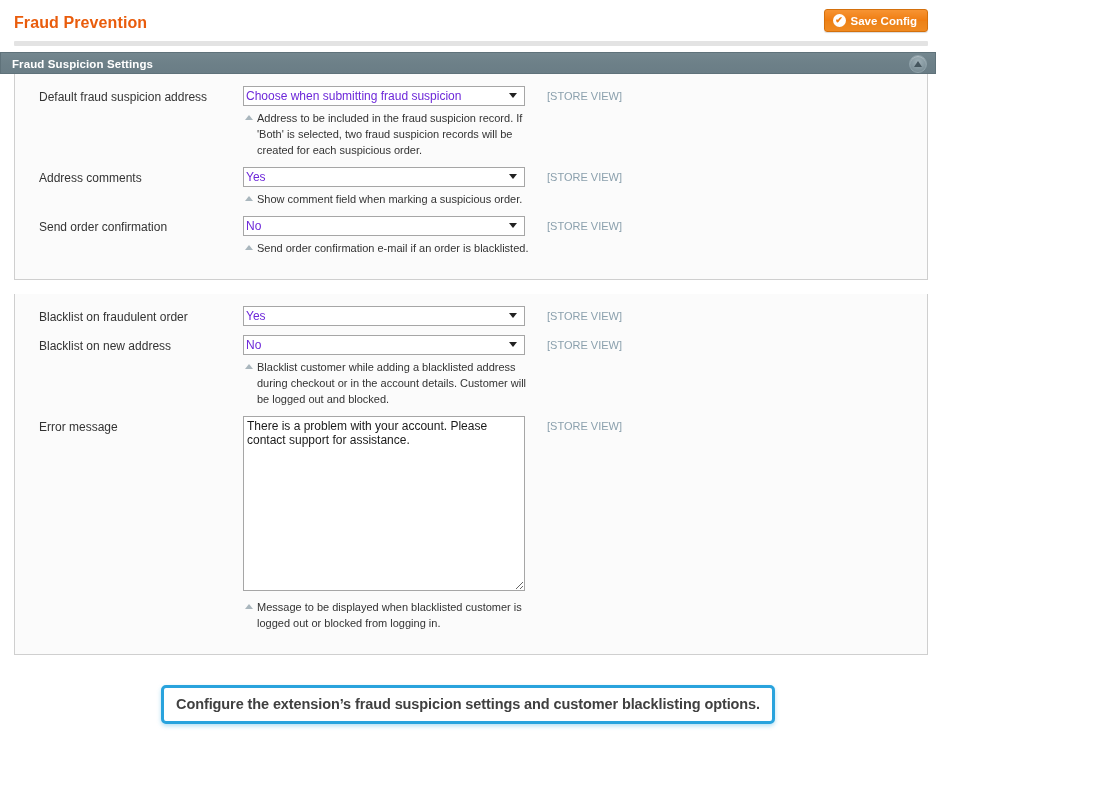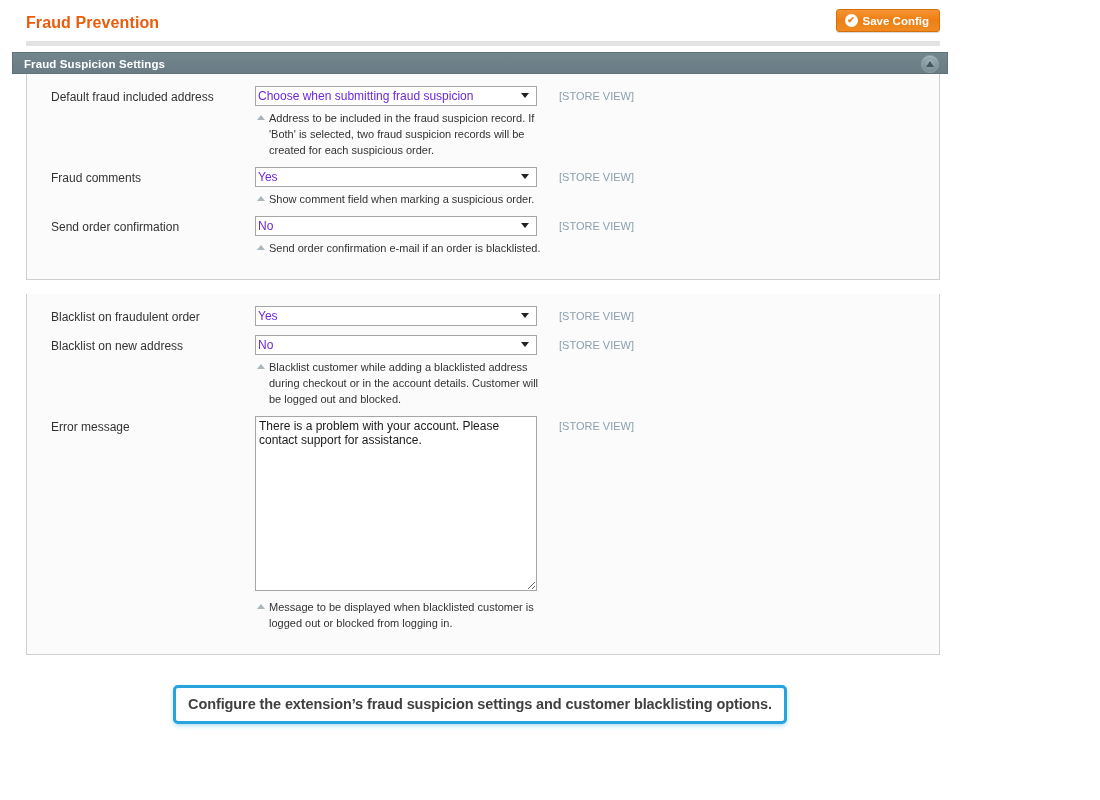--- a/index.html
+++ b/index.html
@@ -8,21 +8,20 @@
     padding: 0;
     background: #ffffff;
     font-family: "Liberation Sans", sans-serif;
   }
   #page {
     position: relative;
     width: 936px;
     height: 800px;
     background: #ffffff;
     overflow: hidden;
-    margin-left: 12px;
   }
 
   
   .page-head {
     position: relative;
     height: 38px;
     padding: 0 8px 0 14px;
   }
   .page-title {
     position: absolute;
@@ -242,38 +241,38 @@
 
   <div class="panel-wrap">
     <div class="panel-head">
       <span>Fraud Suspicion Settings</span>
       <span class="collapse-btn"></span>
     </div>
     <div class="panel">
       <div class="panel-body">
 
         <div class="field-row">
-          <div class="field-label">Default fraud included address</div>
+          <div class="field-label">Default fraud suspicion address</div>
           <div class="field-control">
             <div class="select-wrap">
               <select class="mg-select">
                 <option>Choose when submitting fraud suspicion</option>
               </select>
               <span class="select-arrow"></span>
             </div>
             <div class="hint">
               <span class="hint-tri"></span>
               <span>Address to be included in the fraud suspicion record. If 'Both' is selected, two fraud suspicion records will be created for each suspicious order.</span>
             </div>
           </div>
           <div class="field-scope">[STORE VIEW]</div>
         </div>
 
         <div class="field-row">
-          <div class="field-label">Fraud comments</div>
+          <div class="field-label">Address comments</div>
           <div class="field-control">
             <div class="select-wrap">
               <select class="mg-select">
                 <option>Yes</option>
               </select>
               <span class="select-arrow"></span>
             </div>
             <div class="hint">
               <span class="hint-tri"></span>
               <span>Show comment field when marking a suspicious order.</span>

